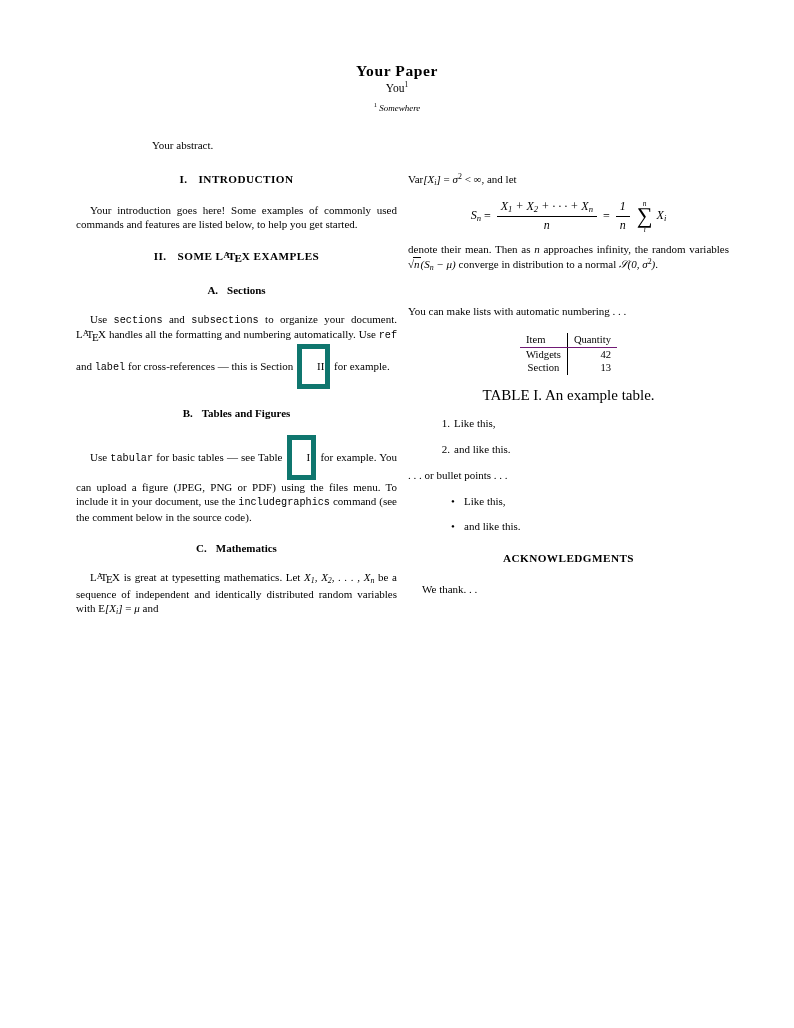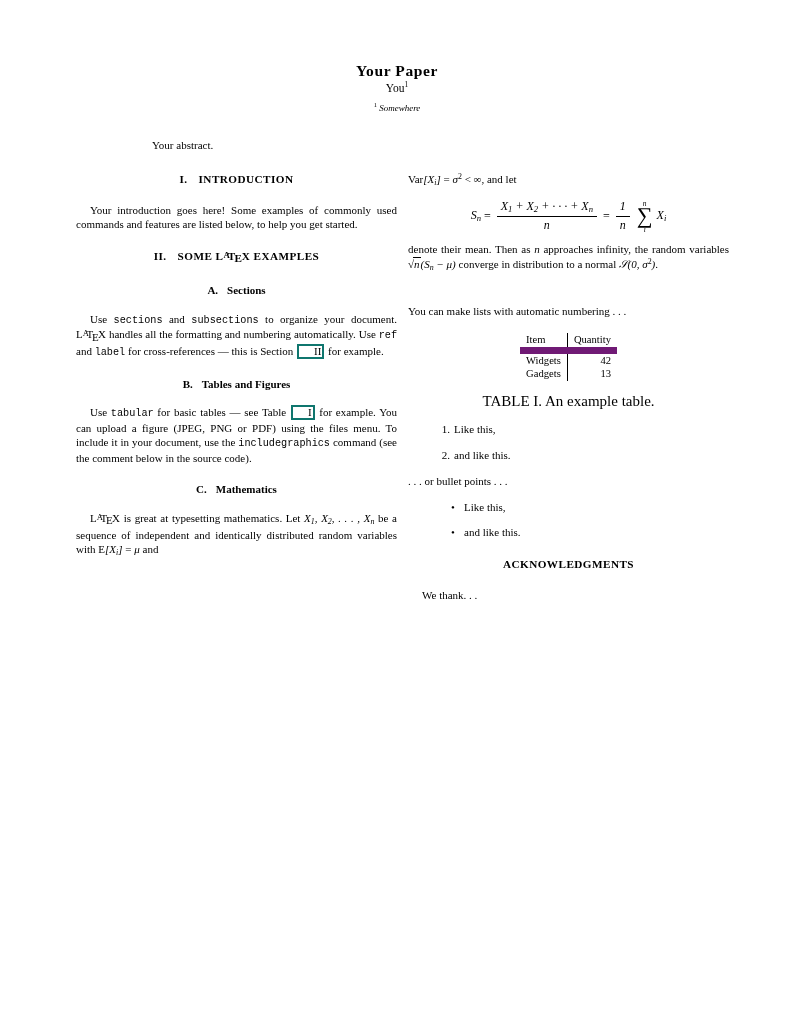--- a/index.html
+++ b/index.html
@@ -93,22 +93,22 @@
   .sp-sub-after  { height: 14px; }
   .sp-para       { height: 12px; }
 
   code, .tt {
     font-family: "Liberation Mono", "DejaVu Sans Mono", monospace;
     font-size: 10.2px;
   }
 
   
   .reflink {
-    border: 2px solid #0f766e;
-    padding: 0 1px;
+    border: 5px solid #0f766e;
+    padding: 12px 1px;
     line-height: 1;
     display: inline-block;
     margin: 0 1px;
   }
 
   
   .latex { white-space: nowrap; }
   .latex .a { font-size: 0.78em; vertical-align: 0.22em; margin-right: -0.30em; }
   .latex .e { vertical-align: -0.23em; margin-left: -0.105em; margin-right: -0.055em; }
 
@@ -156,21 +156,21 @@
     border-collapse: collapse;
     font-size: 10.6px;
   }
   table.ltx td, table.ltx th {
     padding: 0 6px;
     font-weight: normal;
     line-height: 1.28;
   }
   table.ltx th { text-align: left; }
   table.ltx .vrule { border-left: 1px solid #000; }
-  table.ltx .hrule td, table.ltx .hrule th { border-bottom: 7px solid #701a75; margin-top: 36px; }
+  table.ltx .hrule td, table.ltx .hrule th { border-bottom: 1px solid #701a75; margin-top: 36px; }
   table.ltx td.qty { text-align: right; }
   .tablecaption {
     text-align: center;
     font-size: 15px;
     padding-top: 11px;
   }
 
   
   ol.ltxlist, ul.ltxlist {
     margin: 0;
@@ -274,21 +274,21 @@
         <tbody>
             <tr class="hrule">
           <th>Item</th>
           <th class="vrule">Quantity</th>
         </tr>
         <tr>
           <td>Widgets</td>
           <td class="vrule qty">42</td>
         </tr>
         <tr>
-          <td>Gadgets</td>
+          <td>Section</td>
           <td class="vrule qty">13</td>
         </tr>
       </tbody></table>
       <div class="tablecaption">TABLE I. An example table.</div>
     </div>
 
     <ol class="ltxlist">
       <li>Like this,</li>
       <li>and like this.</li>
     </ol>

